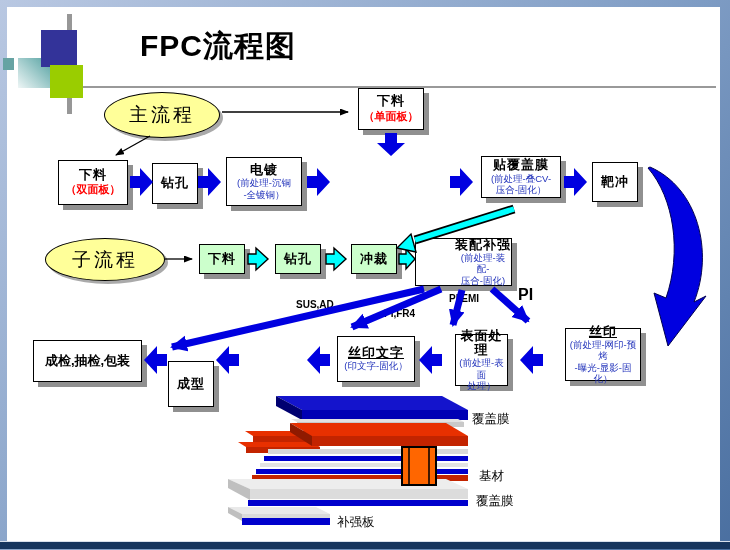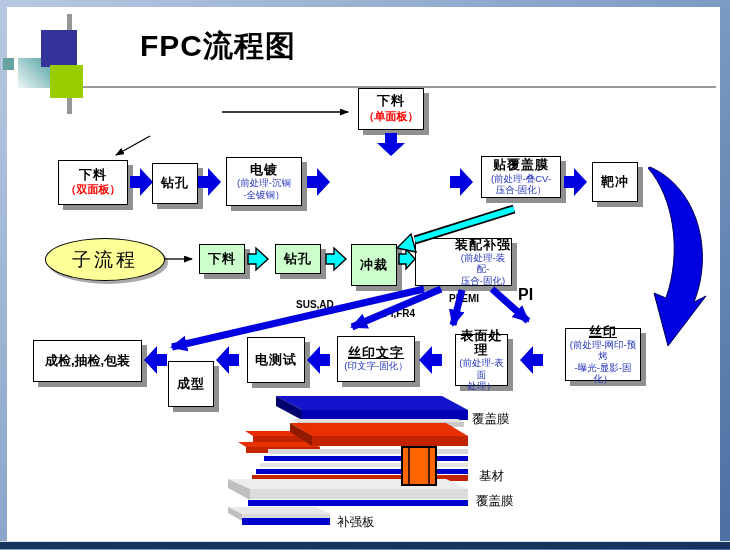--- a/index.html
+++ b/index.html
@@ -37,20 +37,23 @@
 <div class="stage">
   <div class="slide"></div>
   <div class="hline"></div>
   <div class="vbar"></div>
   <div class="sq sq-teal"></div>
   <div class="sq sq-teal-sm"></div>
   <div class="sq sq-blue"></div>
   <div class="sq sq-green"></div>
   <div class="title">FPC流程图</div>
 
+  <div class="ellipse" style="left:104px;top:92px;width:114px;height:44px;">
+    <span>主流程</span>
+  </div>
   <div class="ellipse" style="left:45px;top:238px;width:118px;height:41px;">
     <span>子流程</span>
   </div>
 
   <div class="box" style="left:358px;top:88px;width:66px;height:42px;">
     <div class="bl">下料</div>
     <div class="rednote">（单面板）</div>
   </div>
   <div class="box" style="left:58px;top:160px;width:70px;height:45px;">
     <div class="bl">下料</div>
@@ -72,37 +75,34 @@
   <div class="box" style="left:592px;top:162px;width:46px;height:40px;">
     <div class="bl">靶冲</div>
   </div>
 
   <div class="box green" style="left:199px;top:244px;width:46px;height:30px;">
     <div class="bl">下料</div>
   </div>
   <div class="box green" style="left:275px;top:244px;width:46px;height:30px;">
     <div class="bl">钻孔</div>
   </div>
-  <div class="box green" style="left:351px;top:244px;width:46px;height:42px;">
+  <div class="box green" style="left:351px;top:244px;width:46px;height:30px;">
     <div class="bl">冲裁</div>
   </div>
   <div class="box" style="left:415px;top:238px;width:97px;height:48px;padding-left:39px;">
     <div class="bl">装配补强</div>
     <div class="note">(前处理-装配-
 压合-固化)</div>
   </div>
 
   <div class="box" style="left:33px;top:340px;width:109px;height:42px;">
     <div class="bl" style="letter-spacing:0;">成检,抽检,包装</div>
   </div>
   <div class="box" style="left:168px;top:337px;width:46px;height:46px;margin-top:24px;">
     <div class="bl">成型</div>
-  </div>
-  <div class="box" style="left:247px;top:337px;width:58px;height:46px;">
-    <div class="bl">电测试</div>
   </div>
   <div class="box" style="left:337px;top:336px;width:78px;height:46px;">
     <div class="bl ul">丝印文字</div>
     <div class="note">(印文字-固化）</div>
   </div>
   <div class="box" style="left:455px;top:334px;width:53px;height:52px;">
     <div class="bl">表面处理</div>
     <div class="note">(前处理-表面
 处理）</div>
   </div>

